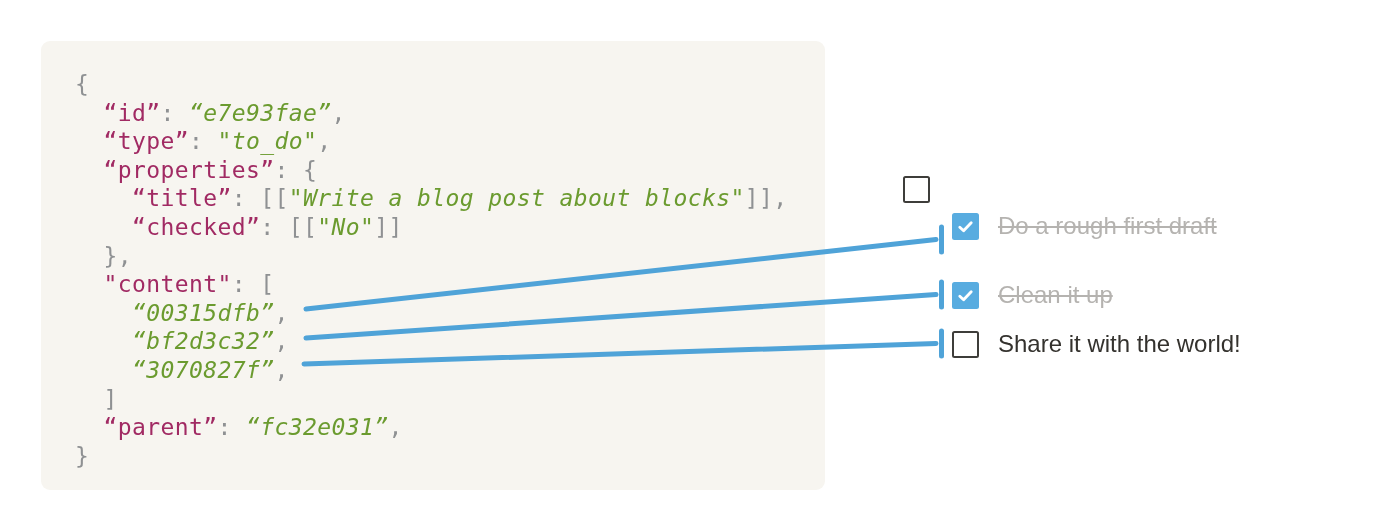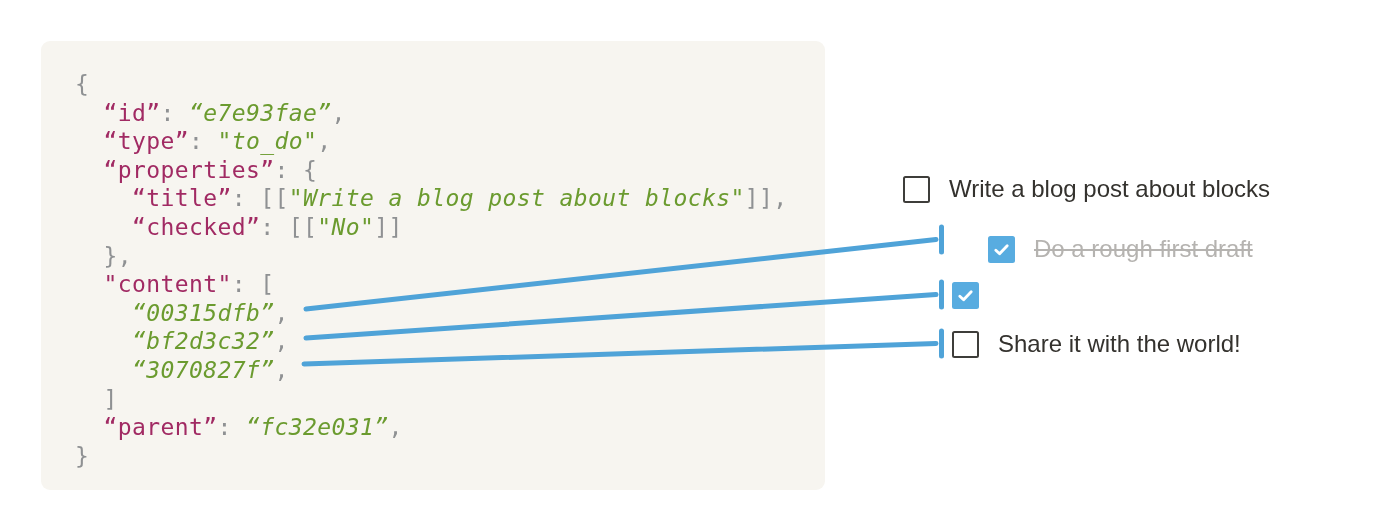--- a/index.html
+++ b/index.html
@@ -113,36 +113,36 @@
     <line class="connector" x1="304" y1="364" x2="936" y2="343.5"></line>
     <line class="connector" x1="941.5" y1="331" x2="941.5" y2="356"></line>
   </g>
 </svg>
 
 <div>
   <div class="todo-row" style="left:903px;top:175px;">
     <span class="cbx">
       
     </span>
-    <span class="lbl">Write a blog post about blocks</span>
   </div>
-  <div class="todo-row" style="left:952px;top:235px;margin-left:36px;">
+  <div class="todo-row" style="left:952px;top:212px;">
     <span class="cbx checked">
       <svg width="19" height="19" viewBox="0 0 16 16">
           <polyline points="3.2,8.6 6.4,11.6 12.8,4.8" stroke="#ffffff" stroke-width="2.4" fill="none" stroke-linecap="round" stroke-linejoin="round"></polyline>
         </svg>
     </span>
     <span class="lbl done">Do a rough first draft</span>
   </div>
   <div class="todo-row" style="left:952px;top:281px;">
     <span class="cbx checked">
       <svg width="19" height="19" viewBox="0 0 16 16">
           <polyline points="3.2,8.6 6.4,11.6 12.8,4.8" stroke="#ffffff" stroke-width="2.4" fill="none" stroke-linecap="round" stroke-linejoin="round"></polyline>
         </svg>
     </span>
+    <span class="lbl done">Clean it up</span>
   </div>
   <div class="todo-row" style="left:952px;top:330px;justify-content:space-between;">
     <span class="cbx">
       
     </span>
     <span class="lbl">Share it with the world!</span>
   </div>
 </div>
 
 </body></html>

